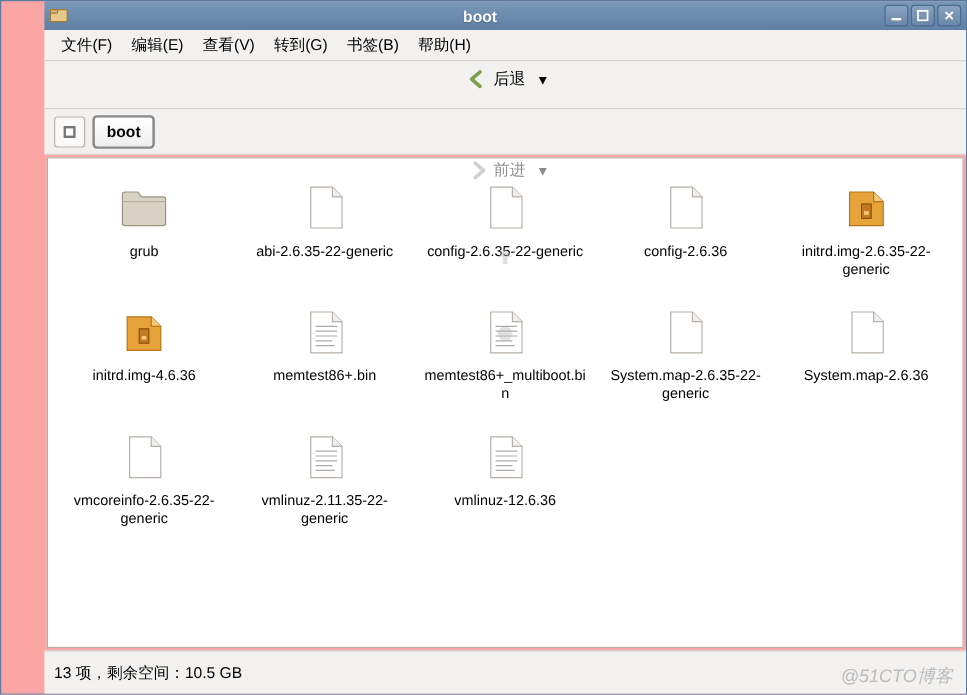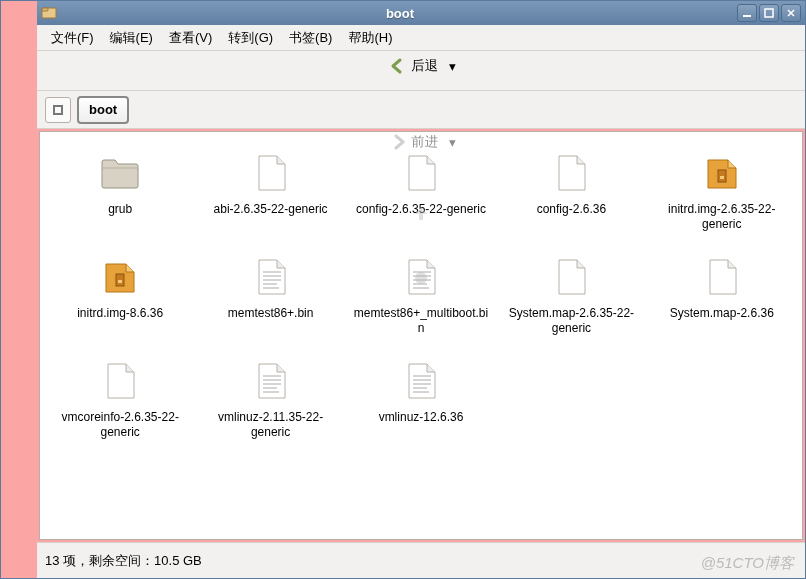--- a/index.html
+++ b/index.html
@@ -236,21 +236,21 @@
         </div>
         <div class="item">
           <div class="icon-wrap">
             <svg width="48" height="48" viewBox="0 0 48 48">
               <path d="M10 12 L30 12 L38 20 L38 40 L10 40 Z" fill="#e8a23a" stroke="#b77418"></path>
               <path d="M30 12 L30 20 L38 20" fill="#f4c87a" stroke="#b77418"></path>
               <rect x="20" y="22" width="8" height="12" fill="#c57a20" stroke="#8a5210"></rect>
               <rect x="22" y="28" width="4" height="3" fill="#f4c87a"></rect>
             </svg>
           </div>
-          <div class="label">initrd.img-8.6.36</div>
+          <div class="label">initrd.img-4.6.36</div>
         </div>
         <div class="item">
           <div class="icon-wrap">
             <svg width="48" height="48" viewBox="0 0 48 48">
               <path d="M12 8 L30 8 L38 16 L38 42 L12 42 Z" fill="#ffffff" stroke="#b8b0a8"></path>
               <path d="M30 8 L30 16 L38 16" fill="#eee" stroke="#b8b0a8"></path>
               <g stroke="#aaa" stroke-width="1">
                 <line x1="16" y1="20" x2="34" y2="20"></line>
                 <line x1="16" y1="24" x2="34" y2="24"></line>
                 <line x1="16" y1="28" x2="34" y2="28"></line>

